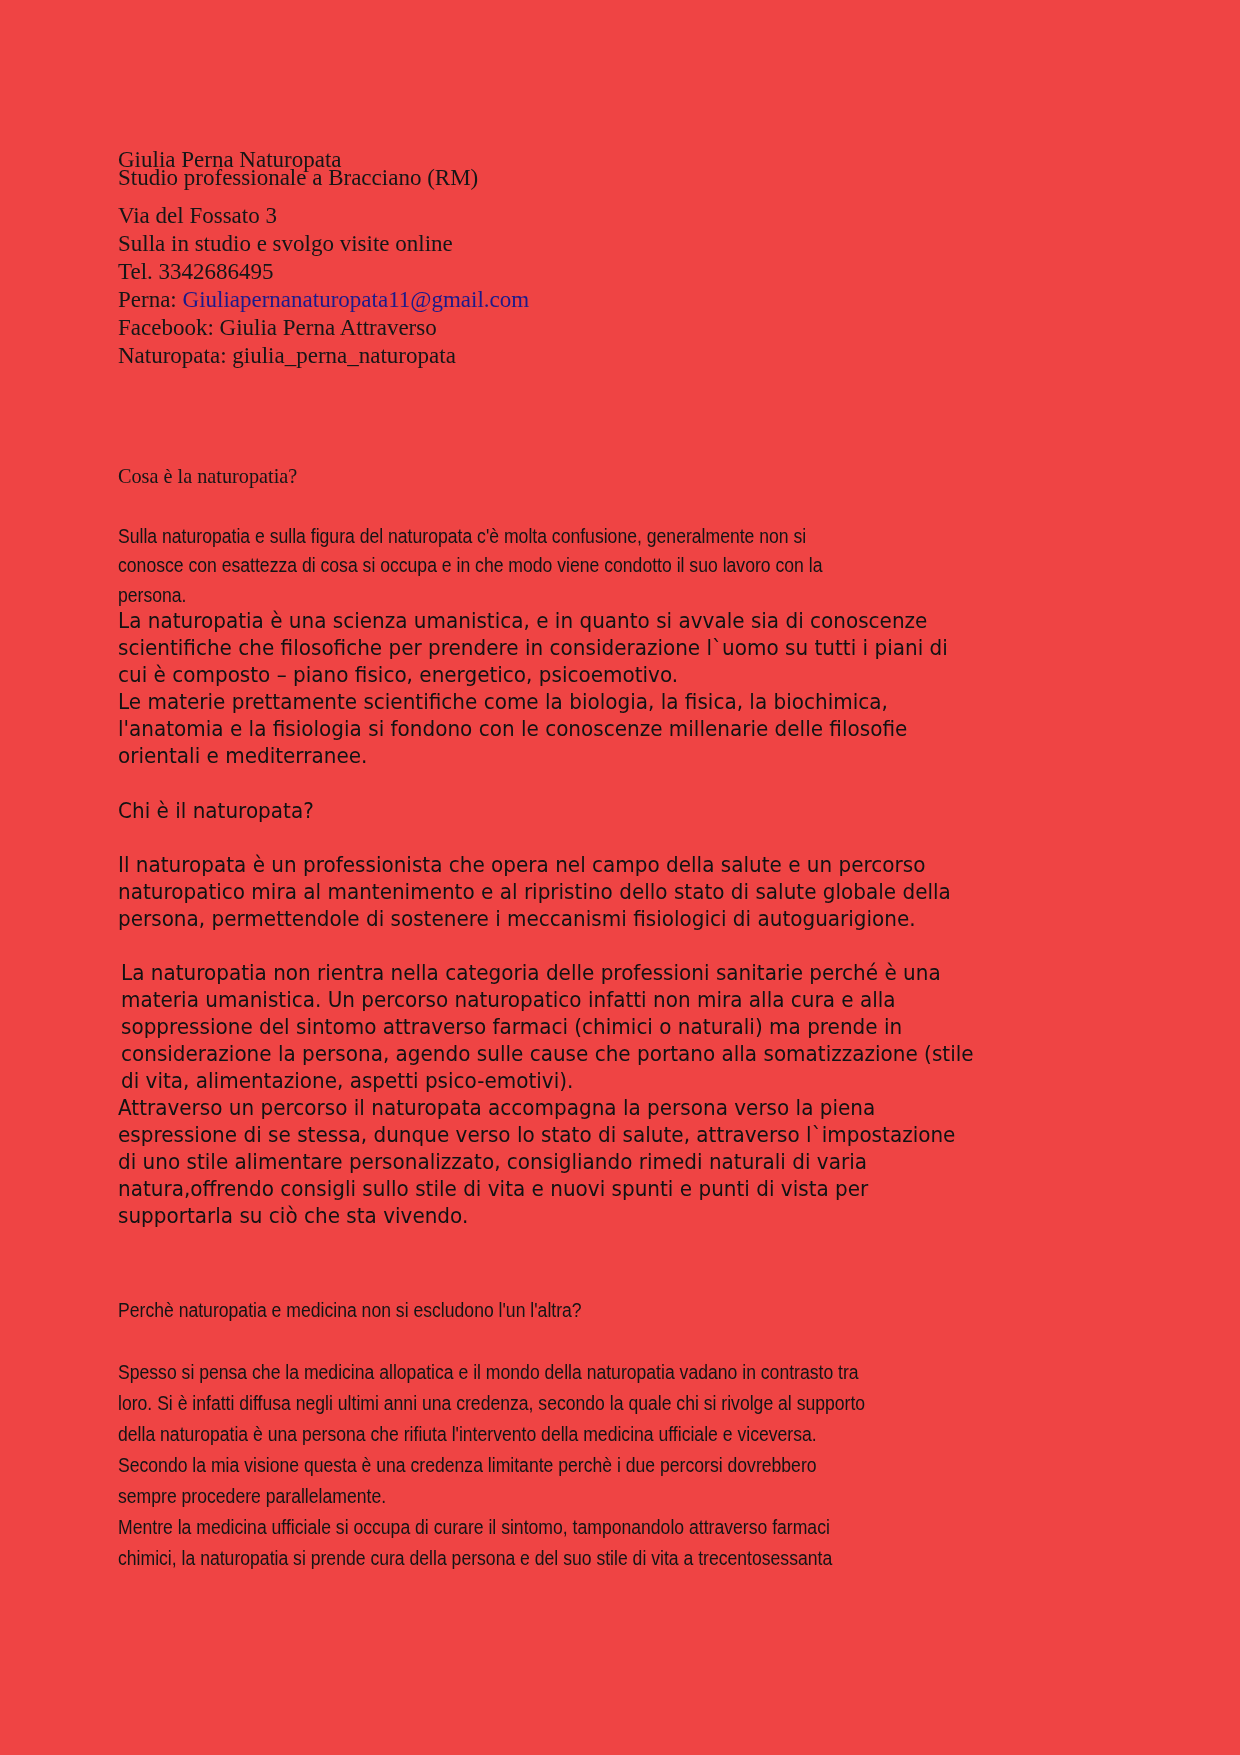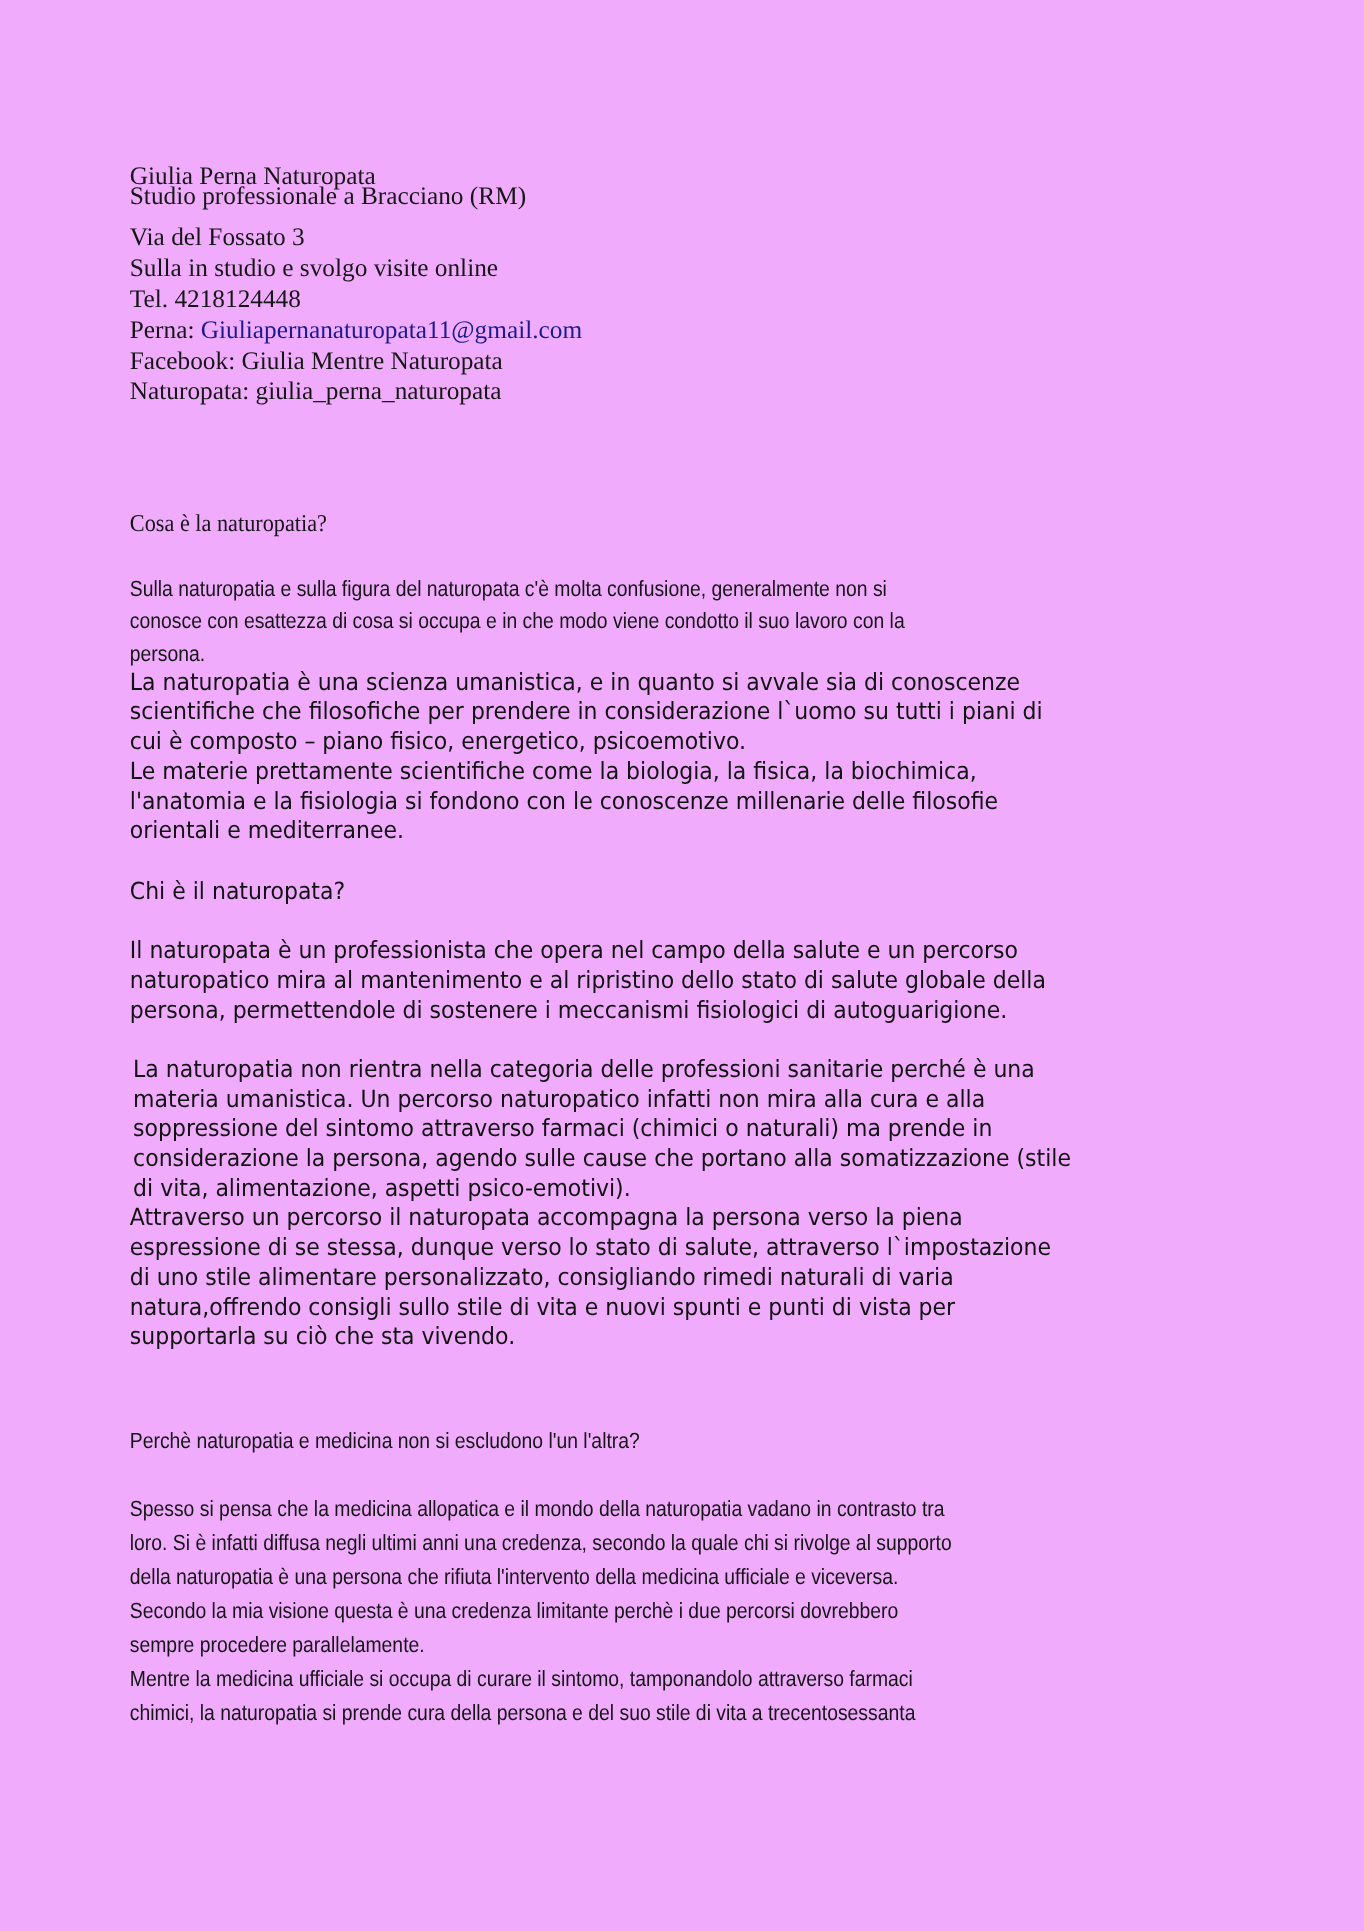--- a/index.html
+++ b/index.html
@@ -12,21 +12,21 @@
       height: 1755px;
       position: relative;
       overflow: hidden;
       color: #111111;
     }
     .page {
       position: absolute;
       left: 0; top: 0;
       width: 1240px;
       height: 1755px;
-      background: #f0abfc;
+      background: #ef4444;
     }
     .line {
       position: absolute;
       white-space: nowrap;
       margin: 0;
     }
     
     .contact .line {
       left: 118px;
       font-family: "Liberation Serif", "DejaVu Serif", serif;
@@ -72,23 +72,23 @@
 </head>
 <body>
 
 <div class="page">
 
   <div class="contact">
     <p class="line" style="top:146px">Giulia Perna Naturopata</p>
     <p class="line" style="top:164px">Studio professionale a Bracciano (RM)</p>
     <p class="line" style="top:202px">Via del Fossato 3</p>
     <p class="line" style="top:230px">Sulla in studio e svolgo visite online</p>
-    <p class="line" style="top:258px">Tel. 4218124448</p>
+    <p class="line" style="top:258px">Tel. 3342686495</p>
     <p class="line" style="top:286px"><span>Perna: </span><a style="color: rgb(26, 26, 140);">Giuliapernanaturopata11@gmail.com</a></p>
-    <p class="line" style="top:314px">Facebook: Giulia Mentre Naturopata</p>
+    <p class="line" style="top:314px">Facebook: Giulia Perna Attraverso</p>
     <p class="line" style="top:342px">Naturopata: giulia_perna_naturopata</p>
   </div>
 
   <section>
     <p class="line h-serif" style="top:462px">Cosa è la naturopatia?</p>
 
     <p class="line calib" style="top:522px">Sulla naturopatia e sulla figura del naturopata c'è molta confusione, generalmente non si</p>
     <p class="line calib" style="top:551px">conosce con esattezza di cosa si occupa e in che modo viene condotto il suo lavoro con la</p>
     <p class="line calib" style="top:581px">persona.</p>
 

